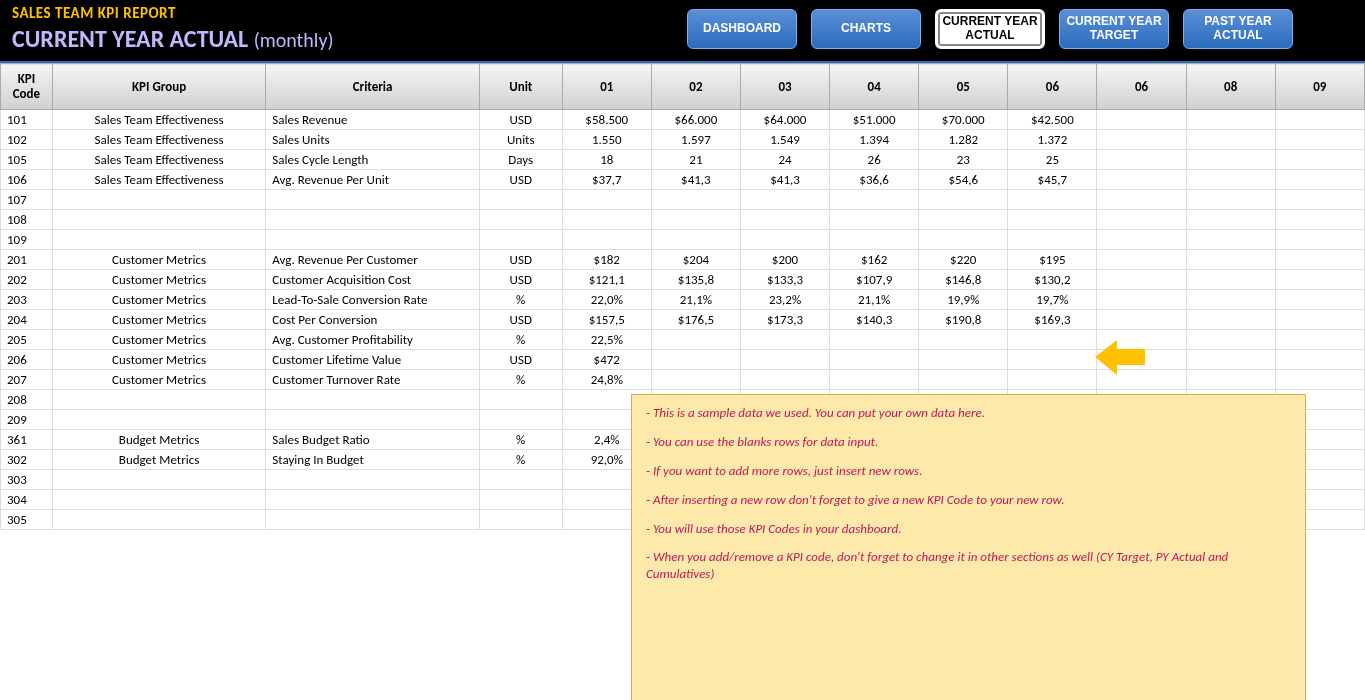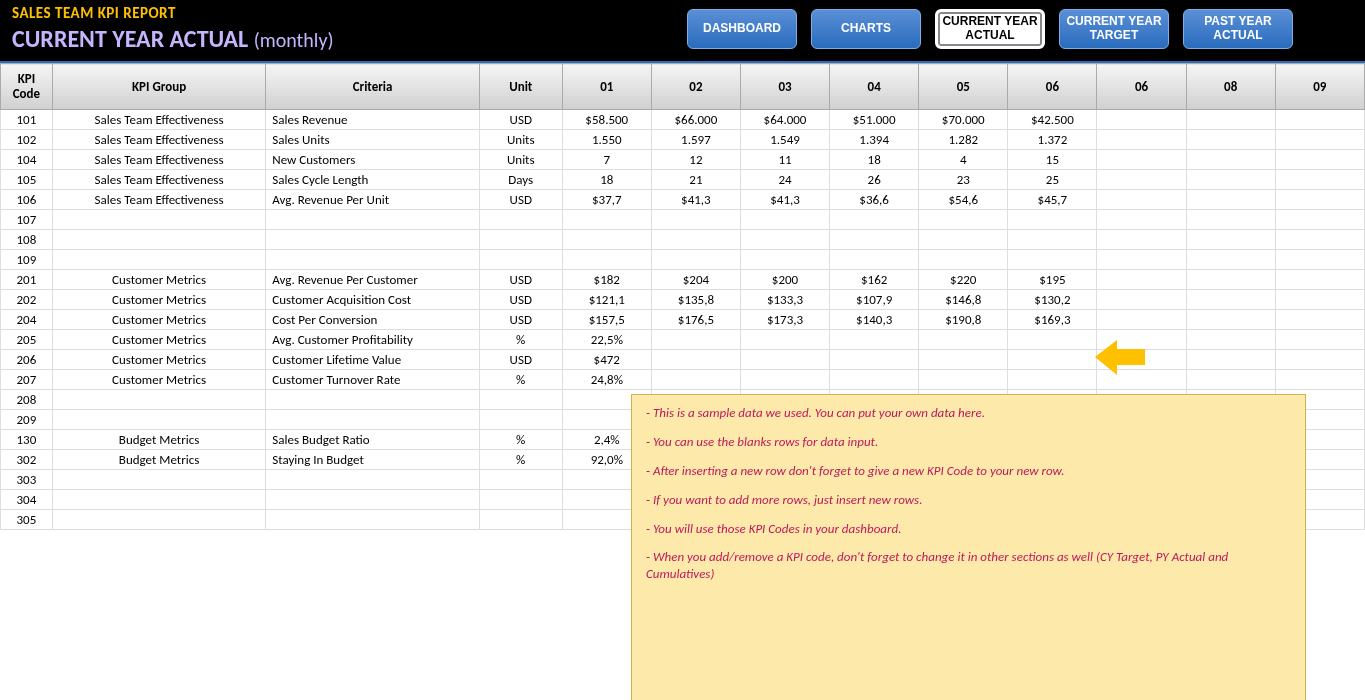--- a/index.html
+++ b/index.html
@@ -14,21 +14,21 @@
 .nav-btn.active { background: #fff; color: #000; border: 3px solid #fff; box-shadow: 0 0 0 2px #888 inset, 0 2px 4px rgba(0,0,0,0.4); }
 .table-wrap { width: 100%; }
 table { border-collapse: collapse; width: 100%; }
 th { background: linear-gradient(#f5f5f5, #d0d0d0); border: 1px solid #aaa; padding: 6px 4px; font-weight: bold; font-size: 13px; color: #000; text-align: center; height: 46px; }
 th.code { width: 50px; line-height: 1.1; }
 th.group { width: 206px; }
 th.criteria { width: 206px; }
 th.unit { width: 80px; }
 th.month { width: 86px; }
 td { border: 1px solid #ddd; padding: 2px 6px; font-size: 13px; height: 20px; background: #fff; }
-td.code { text-align: center; }
+td.code { text-align: left; }
 td.group { text-align: center; }
 td.criteria { text-align: left; }
 td.unit { text-align: center; }
 td.val { text-align: center; }
 .note-box { position: absolute; left: 631px; top: 394px; width: 675px; height: 316px; background: #fde9a9; border: 1px solid #d0b050; padding: 10px 14px; font-style: italic; font-size: 13px; color: #be185d; line-height: 1.3; }
 .note-box p { margin-bottom: 12px; }
 .arrow { position: absolute; left: 1095px; top: 340px; transform: rotate(0deg); }
 </style>
 </head>
 <body>
@@ -94,35 +94,20 @@
           <td class="val">1.597</td>
           <td class="val">1.549</td>
           <td class="val">1.394</td>
           <td class="val">1.282</td>
           <td class="val">1.372</td>
           <td class="val"></td>
           <td class="val"></td>
           <td class="val"></td>
         </tr>
         <tr>
-          <td class="code">104</td>
-          <td class="group">Sales Team Effectiveness</td>
-          <td class="criteria">New Customers</td>
-          <td class="unit">Units</td>
-          <td class="val">7</td>
-          <td class="val">12</td>
-          <td class="val">11</td>
-          <td class="val">18</td>
-          <td class="val">4</td>
-          <td class="val">15</td>
-          <td class="val"></td>
-          <td class="val"></td>
-          <td class="val"></td>
-        </tr>
-        <tr>
           <td class="code">105</td>
           <td class="group">Sales Team Effectiveness</td>
           <td class="criteria">Sales Cycle Length</td>
           <td class="unit">Days</td>
           <td class="val">18</td>
           <td class="val">21</td>
           <td class="val">24</td>
           <td class="val">26</td>
           <td class="val">23</td>
           <td class="val">25</td>
@@ -214,20 +199,35 @@
           <td class="val">$135,8</td>
           <td class="val">$133,3</td>
           <td class="val">$107,9</td>
           <td class="val">$146,8</td>
           <td class="val">$130,2</td>
           <td class="val"></td>
           <td class="val"></td>
           <td class="val"></td>
         </tr>
         <tr>
+          <td class="code">203</td>
+          <td class="group">Customer Metrics</td>
+          <td class="criteria">Lead-To-Sale Conversion Rate</td>
+          <td class="unit">%</td>
+          <td class="val">22,0%</td>
+          <td class="val">21,1%</td>
+          <td class="val">23,2%</td>
+          <td class="val">21,1%</td>
+          <td class="val">19,9%</td>
+          <td class="val">19,7%</td>
+          <td class="val"></td>
+          <td class="val"></td>
+          <td class="val"></td>
+        </tr>
+        <tr>
           <td class="code">204</td>
           <td class="group">Customer Metrics</td>
           <td class="criteria">Cost Per Conversion</td>
           <td class="unit">USD</td>
           <td class="val">$157,5</td>
           <td class="val">$176,5</td>
           <td class="val">$173,3</td>
           <td class="val">$140,3</td>
           <td class="val">$190,8</td>
           <td class="val">$169,3</td>
@@ -304,21 +304,21 @@
           <td class="val"></td>
           <td class="val"></td>
           <td class="val"></td>
           <td class="val"></td>
           <td class="val"></td>
           <td class="val"></td>
           <td class="val"></td>
           <td class="val"></td>
         </tr>
         <tr>
-          <td class="code">130</td>
+          <td class="code">361</td>
           <td class="group">Budget Metrics</td>
           <td class="criteria">Sales Budget Ratio</td>
           <td class="unit">%</td>
           <td class="val">2,4%</td>
           <td class="val"></td>
           <td class="val"></td>
           <td class="val"></td>
           <td class="val"></td>
           <td class="val"></td>
           <td class="val"></td>
@@ -391,17 +391,17 @@
 
 <div class="arrow">
   <svg width="50" height="35" viewBox="0 0 50 35">
     <polygon points="0,17 22,0 22,9 50,9 50,25 22,25 22,35" fill="#ffc000"></polygon>
   </svg>
 </div>
 
 <div class="note-box">
   <p>- This is a sample data we used. You can put your own data here.</p>
   <p>- You can use the blanks rows for data input.</p>
+  <p>- If you want to add more rows, just insert new rows.</p>
   <p>- After inserting a new row don't forget to give a new KPI Code to your new row.</p>
-  <p>- If you want to add more rows, just insert new rows.</p>
   <p>- You will use those KPI Codes in your dashboard.</p>
   <p>- When you add/remove a KPI code, don't forget to change it in other sections as well (CY Target, PY Actual and Cumulatives)</p>
 </div>
 
 </body></html>

